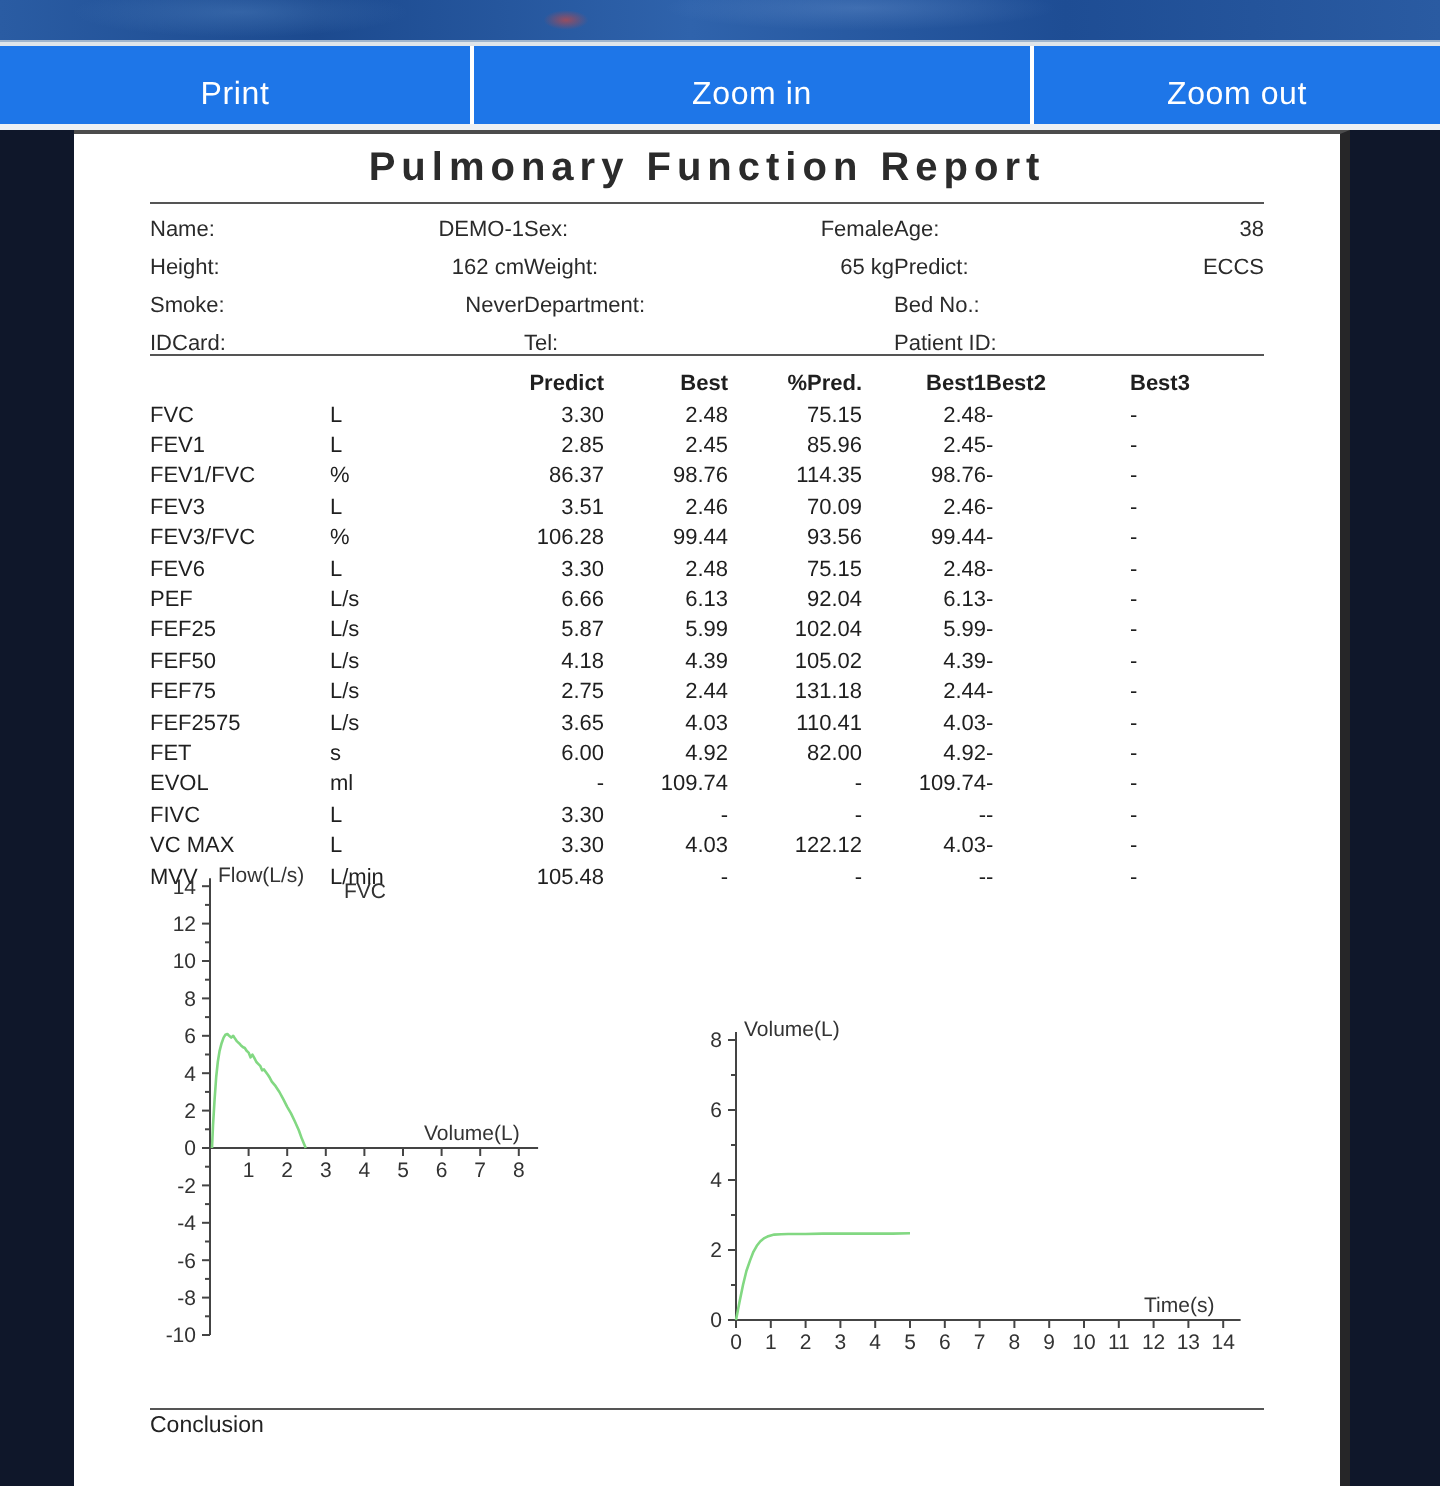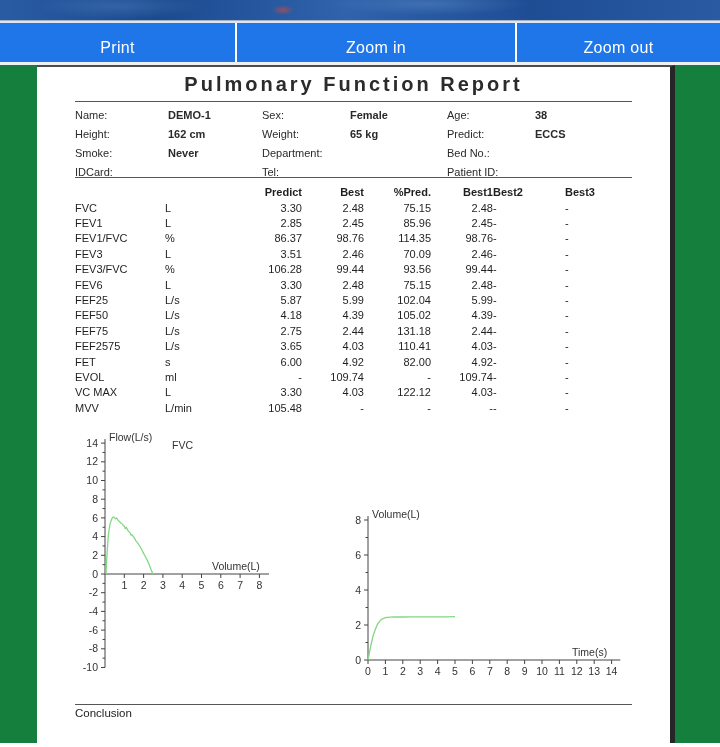--- a/index.html
+++ b/index.html
@@ -31,21 +31,21 @@
     background:#1e76e8;color:#ffffff;
     font-family:"Liberation Sans", sans-serif;
     font-size:16px;font-weight:400;letter-spacing:.3px;
   }
   .tb-sep{width:2px;background:#ffffff;}
   .b1{width:235px;} .b2{width:278px;} .b3{flex:1;}
   .toolbar-underline{position:absolute;left:0;top:62px;width:720px;height:3px;background:#eef1f4;}
   
   .viewport{
     position:absolute;left:0;top:65px;width:720px;height:678px;
-    background:#15803d;
+    background:#0f172a;
   }
   .bottom-strip{position:absolute;left:0;top:743px;width:720px;height:4px;background:#ffffff;}
   .page{
     position:absolute;left:37px;top:0;width:633px;height:678px;
     background:#ffffff;color:#222;
     border-top:2px solid #4c4c4c;
     border-right:5px solid #262628;
   }
   .r-title{
     position:absolute;left:0;top:6px;width:100%;
@@ -55,21 +55,21 @@
   .hr-top{top:34px;}
   .hr-mid{top:110px;}
   .hr-bottom{top:637px;}
   
   .info-grid{
     position:absolute;left:38px;top:39px;width:557px;
     display:grid;grid-template-columns:93px 94px 88px 97px 88px auto;
     grid-auto-rows:18.8px;align-items:center;
     font-size:11px;color:#2a2a2a;
   }
-  .info-grid .val{font-weight:700;}
+  .info-grid .val{font-weight:400;text-align:right;}
   
   table.pft{
     position:absolute;left:38px;top:116px;width:557px;
     border-collapse:collapse;table-layout:fixed;
     font-size:11px;color:#1f1f1f;
   }
   table.pft th{font-weight:700;padding:0;height:17px;}
   table.pft td{padding:0;height:15.4px;}
   table.pft .c-name{text-align:left;}
   table.pft .c-unit{text-align:left;}
@@ -205,20 +205,30 @@
             <td class="c-name">FEV6</td>
             <td class="c-unit">L</td>
             <td class="c-num">3.30</td>
             <td class="c-num">2.48</td>
             <td class="c-num">75.15</td>
             <td class="c-num">2.48</td>
             <td class="c-ctr">-</td>
             <td class="c-ctr">-</td>
           </tr>
           <tr>
+            <td class="c-name">PEF</td>
+            <td class="c-unit">L/s</td>
+            <td class="c-num">6.66</td>
+            <td class="c-num">6.13</td>
+            <td class="c-num">92.04</td>
+            <td class="c-num">6.13</td>
+            <td class="c-ctr">-</td>
+            <td class="c-ctr">-</td>
+          </tr>
+          <tr>
             <td class="c-name">FEF25</td>
             <td class="c-unit">L/s</td>
             <td class="c-num">5.87</td>
             <td class="c-num">5.99</td>
             <td class="c-num">102.04</td>
             <td class="c-num">5.99</td>
             <td class="c-ctr">-</td>
             <td class="c-ctr">-</td>
           </tr>
           <tr>
@@ -261,20 +271,30 @@
             <td class="c-ctr">-</td>
             <td class="c-ctr">-</td>
           </tr>
           <tr>
             <td class="c-name">EVOL</td>
             <td class="c-unit">ml</td>
             <td class="c-num">-</td>
             <td class="c-num">109.74</td>
             <td class="c-num">-</td>
             <td class="c-num">109.74</td>
+            <td class="c-ctr">-</td>
+            <td class="c-ctr">-</td>
+          </tr>
+          <tr>
+            <td class="c-name">FIVC</td>
+            <td class="c-unit">L</td>
+            <td class="c-num">3.30</td>
+            <td class="c-num">-</td>
+            <td class="c-num">-</td>
+            <td class="c-num">-</td>
             <td class="c-ctr">-</td>
             <td class="c-ctr">-</td>
           </tr>
           <tr>
             <td class="c-name">VC MAX</td>
             <td class="c-unit">L</td>
             <td class="c-num">3.30</td>
             <td class="c-num">4.03</td>
             <td class="c-num">122.12</td>
             <td class="c-num">4.03</td>

